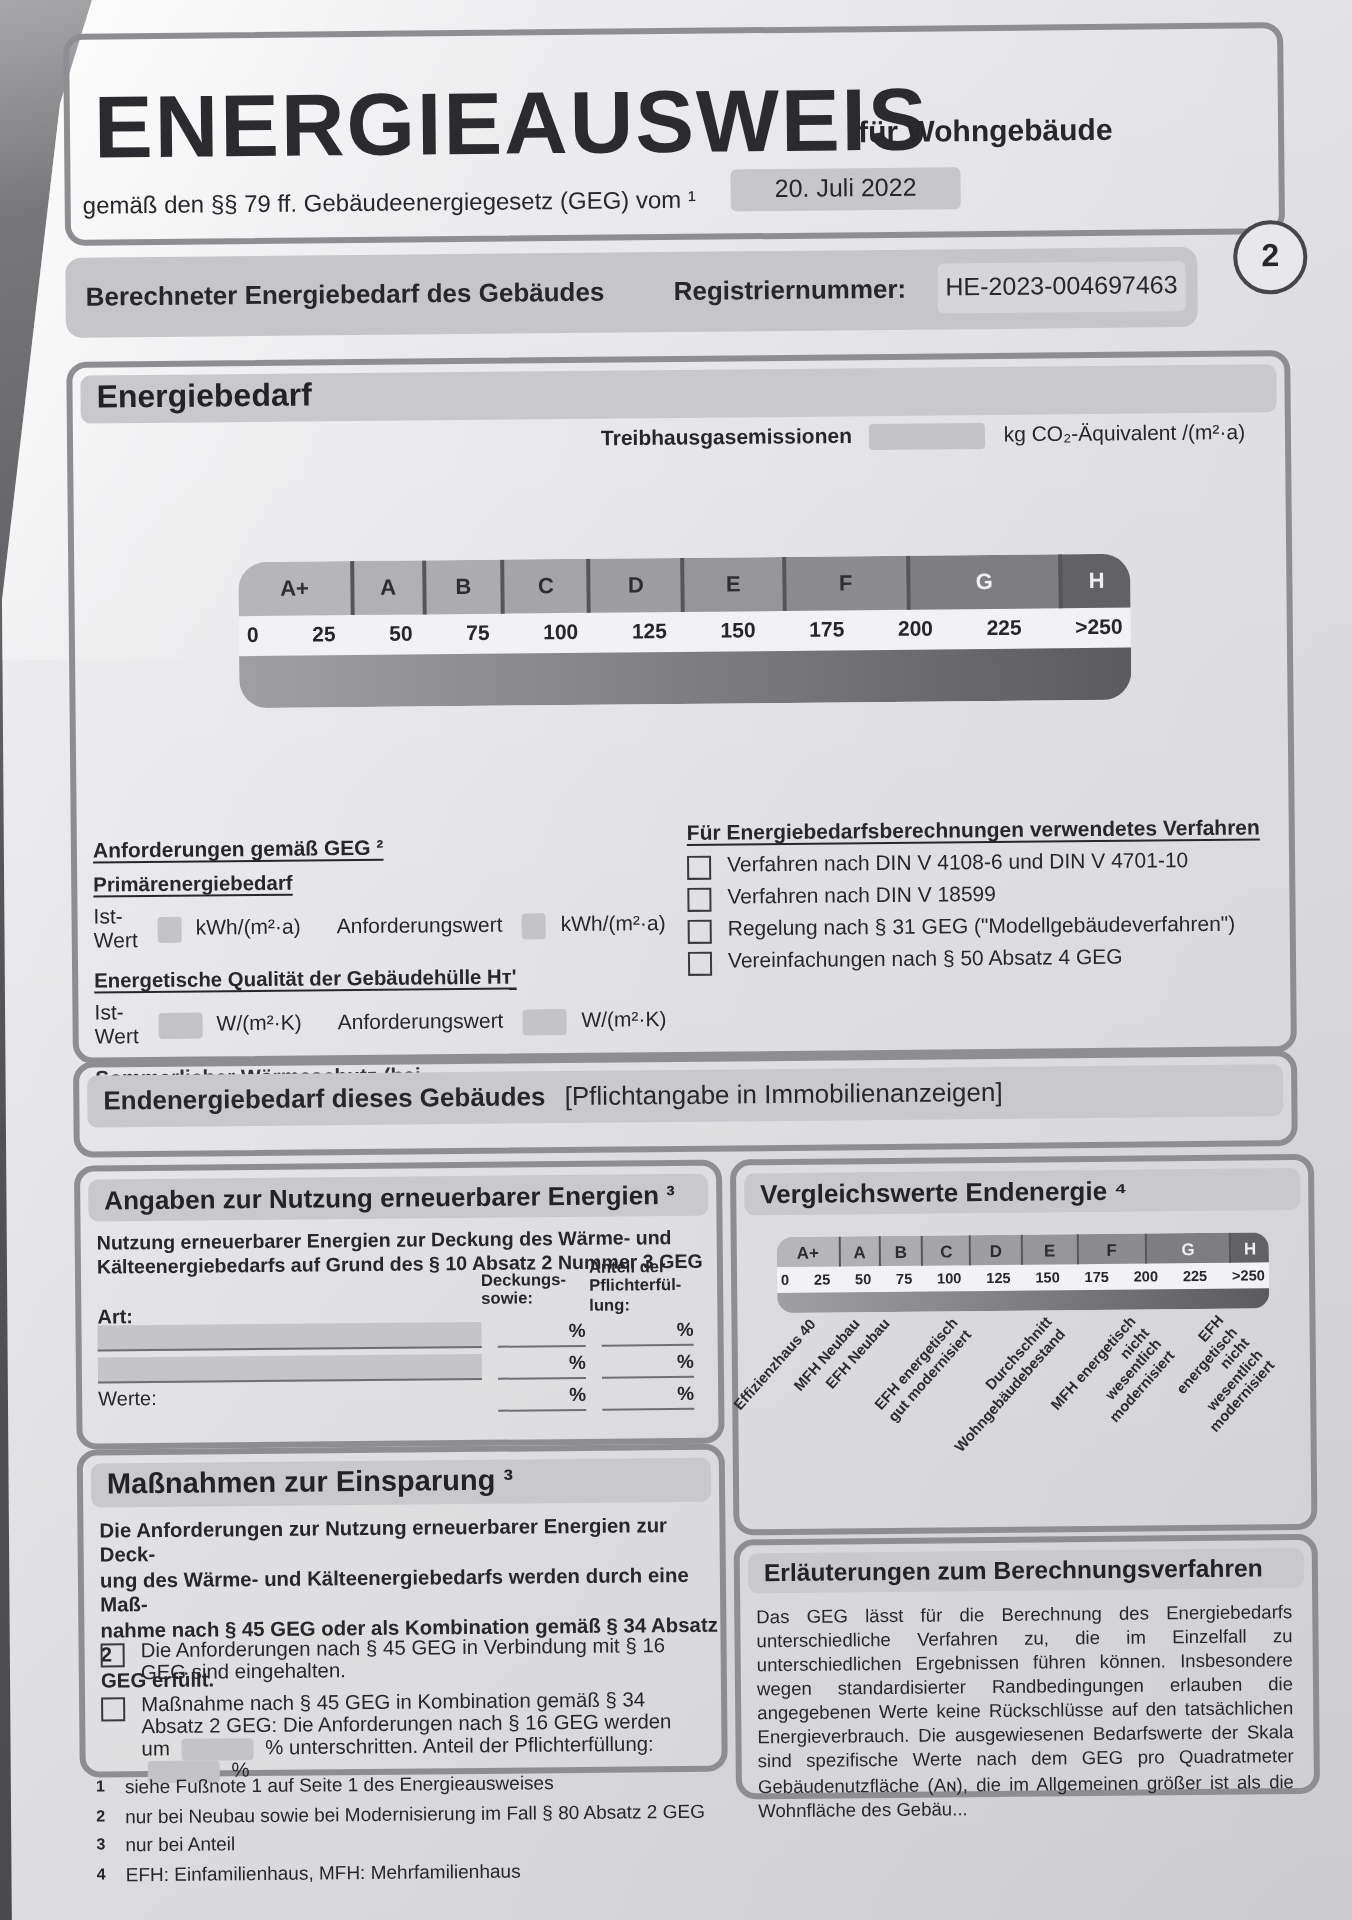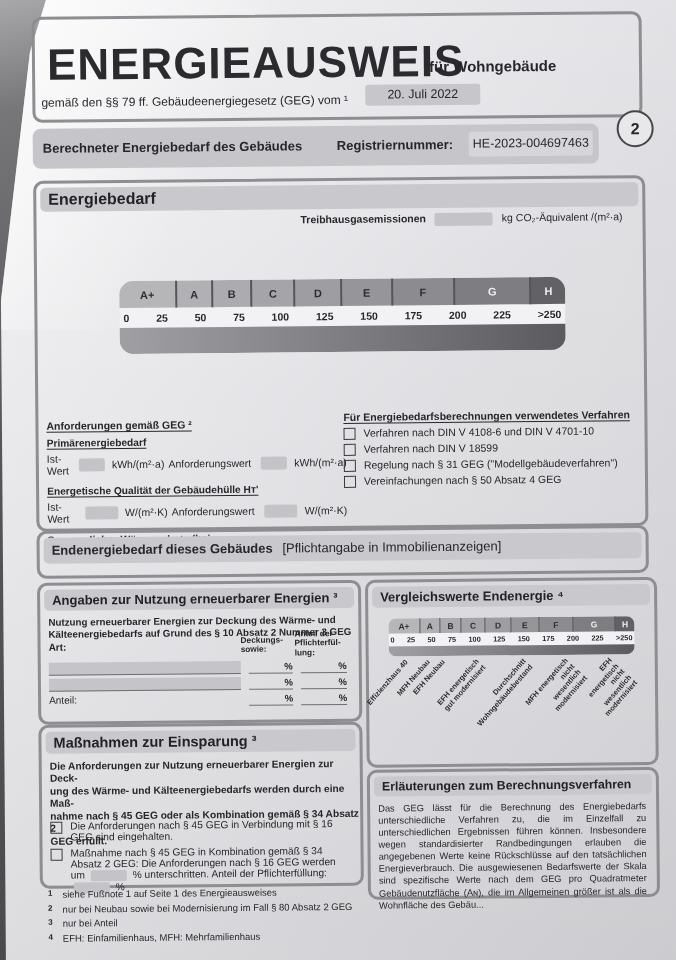--- a/index.html
+++ b/index.html
@@ -53,37 +53,37 @@
   .tick-row{display:flex;justify-content:space-between;align-items:center;background:#f2f2f4;
     font-weight:bold;padding:0 4px;}
   .scale-main .tick-row{height:20px;font-size:10.5px;}
   .scale-bottom{background:linear-gradient(90deg,#a0a0a4 0%,#818186 45%,#5a5a5f 100%);}
   .scale-main .scale-bottom{height:26px;}
   
   .anf{position:absolute;left:8px;top:236px;width:300px;font-size:10.5px;}
   .anf .h{font-weight:bold;margin-bottom:6px;}
   .anf .row{display:flex;align-items:center;margin:4px 0 9px 0;}
   .anf .row .chip{width:44px;margin:0 7px 0 10px;}
-  .anf .row .unit{margin-right:0;}
+  .anf .row .unit{margin-right:14px;}
   .anf .row .alab{margin-left:4px;}
   .sommer{display:flex;align-items:center;gap:10px;margin-top:8px;}
   .sommer .chk{margin-left:26px;}
   .verf{position:absolute;left:305px;top:230px;width:294px;font-size:10.5px;}
   .verf .h{font-weight:bold;margin-bottom:4px;}
   .chkrow{display:flex;gap:8px;margin:3px 0;align-items:flex-start;}
   
   .end-box{left:36px;top:528px;width:606px;height:42px;}
   .end-band{margin:4px;background:#c9c9cd;border-radius:5px;height:26px;line-height:26px;padding:0 8px;
     font-size:13px;white-space:nowrap;}
   
   .ern-box{left:36px;top:580px;width:318px;height:136px;}
   .ern-box .band{font-size:13px;}
   .ern-intro{position:absolute;left:8px;top:31px;font-size:9.8px;font-weight:bold;white-space:pre-line;line-height:1.25;}
   .colhead{position:absolute;font-size:8.3px;font-weight:bold;white-space:pre-line;line-height:1.12;}
-  .art-label{position:absolute;left:8px;top:56px;font-size:10px;font-weight:bold;}
+  .art-label{position:absolute;left:8px;top:68px;font-size:10px;font-weight:bold;}
   .art-row{position:absolute;left:8px;height:14px;width:296px;}
   .art-fill{position:absolute;left:0;top:1px;width:192px;height:12px;background:#c5c5c9;border-bottom:1px solid #6f6f73;}
   .pct{position:absolute;top:0;height:13px;border-bottom:1px solid #6f6f73;font-size:9.5px;font-weight:bold;
     text-align:right;line-height:13px;}
   .pct1{left:200px;width:44px;}
   .pct2{left:252px;width:46px;}
   .summe{position:absolute;left:0;top:1px;font-size:10px;}
   
   .mas-box{left:36px;top:722px;width:318px;height:158px;}
   .mas-box .band{font-size:14.5px;}
@@ -258,21 +258,21 @@
         <span class="art-fill"></span>
         <span class="pct pct1">%</span>
         <span class="pct pct2">%</span>
       </div>
       <div class="art-row" style="top:92px;">
         <span class="art-fill"></span>
         <span class="pct pct1">%</span>
         <span class="pct pct2">%</span>
       </div>
       <div class="art-row" style="top:108px;">
-        <span class="summe">Anteil:</span>
+        <span class="summe">Werte:</span>
         <span class="pct pct1">%</span>
         <span class="pct pct2">%</span>
       </div>
     </div>
 
     <div class="box mas-box">
       <div class="band">Maßnahmen zur Einsparung ³</div>
       <div class="mas-intro">Die Anforderungen zur Nutzung erneuerbarer Energien zur Deck-
 ung des Wärme- und Kälteenergiebedarfs werden durch eine Maß-
 nahme nach § 45 GEG oder als Kombination gemäß § 34 Absatz 2

